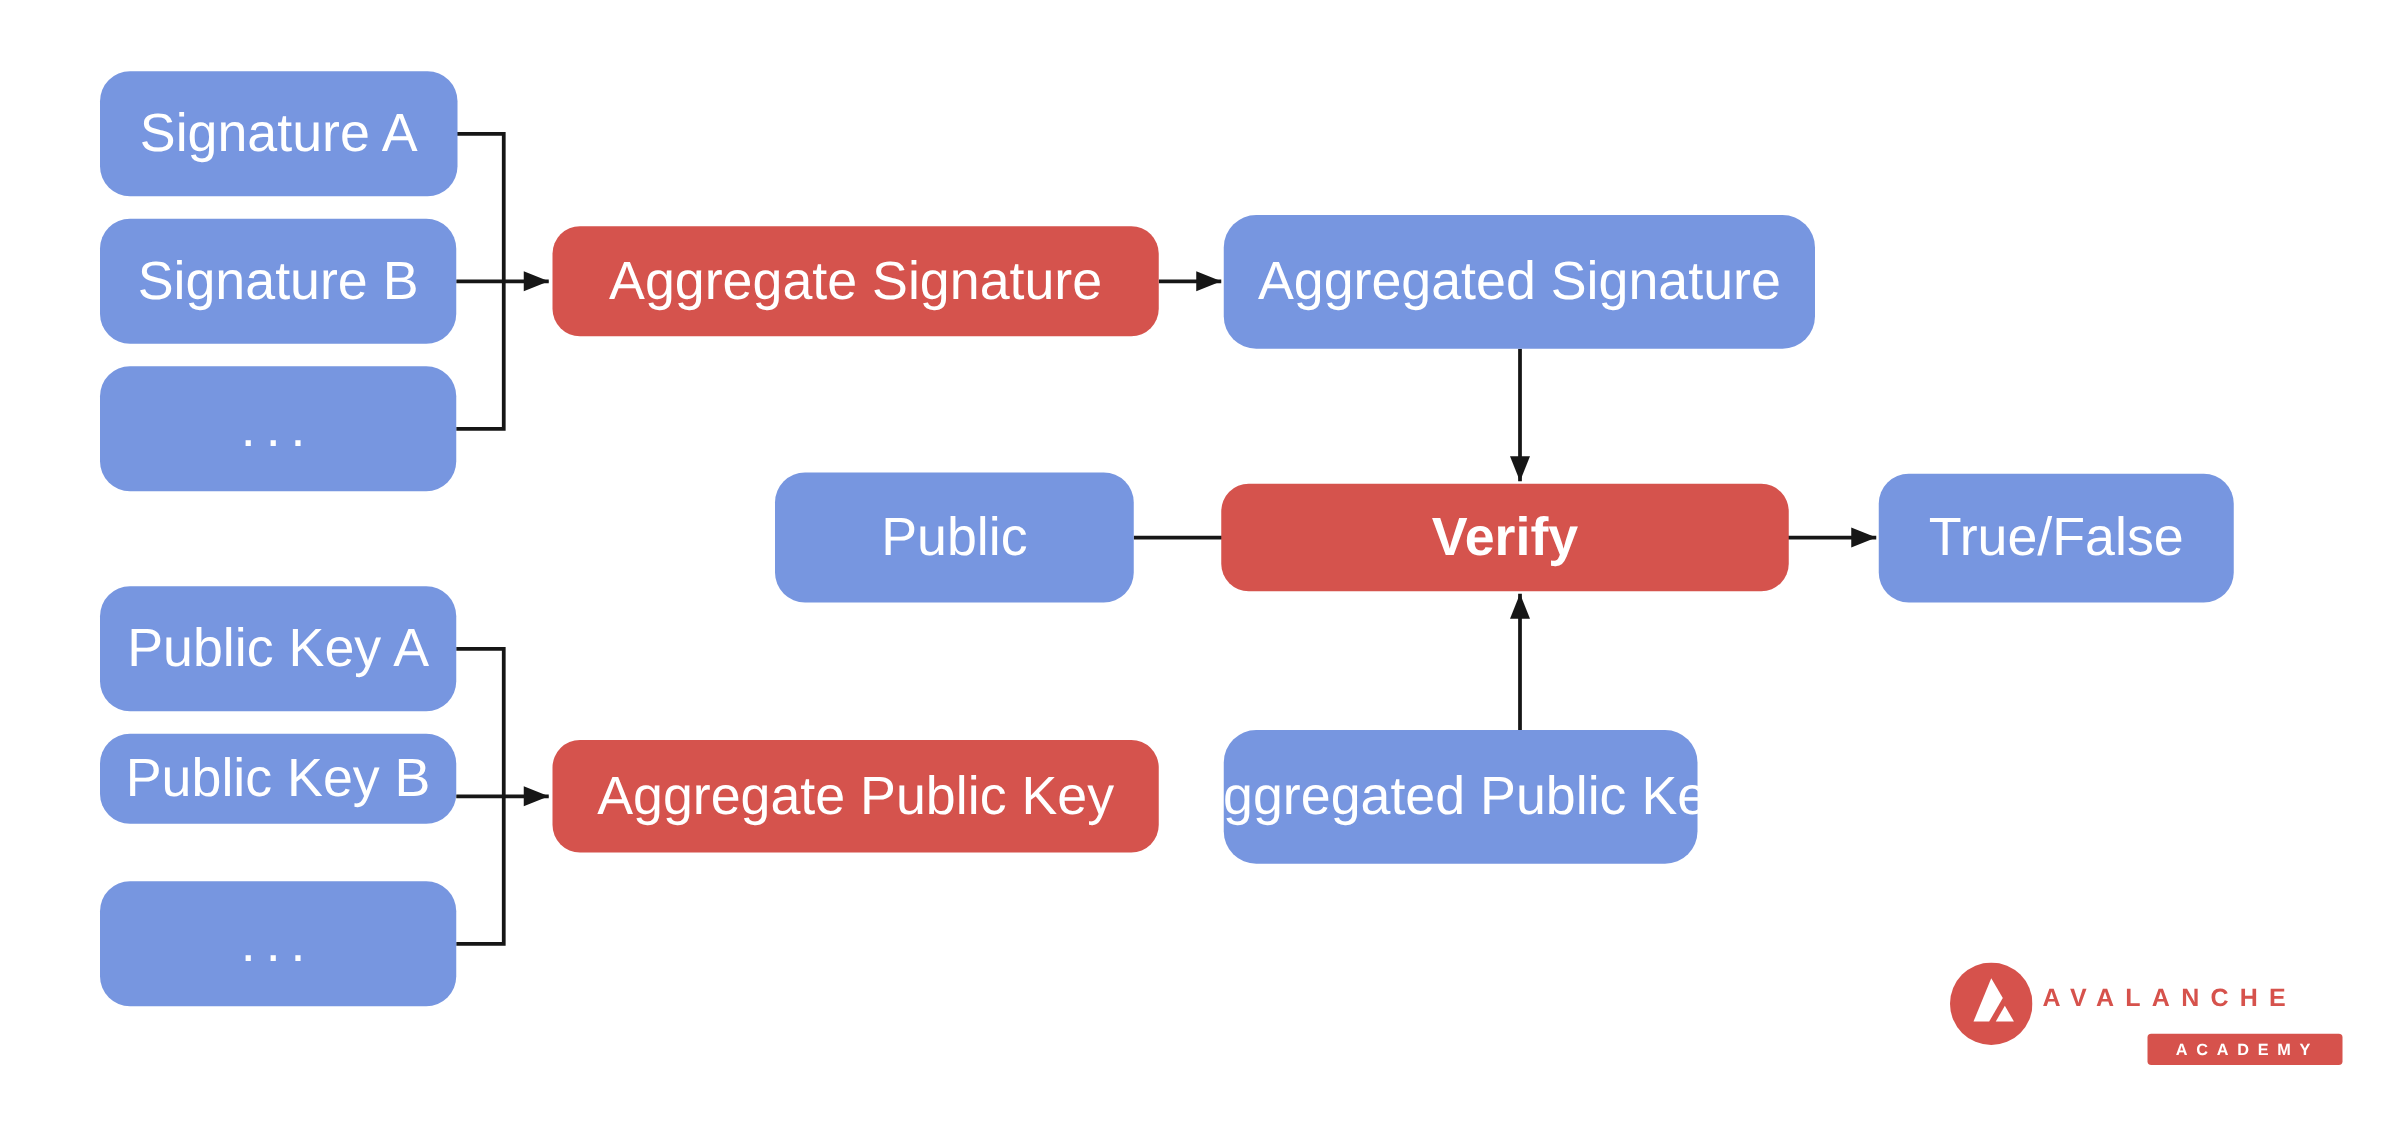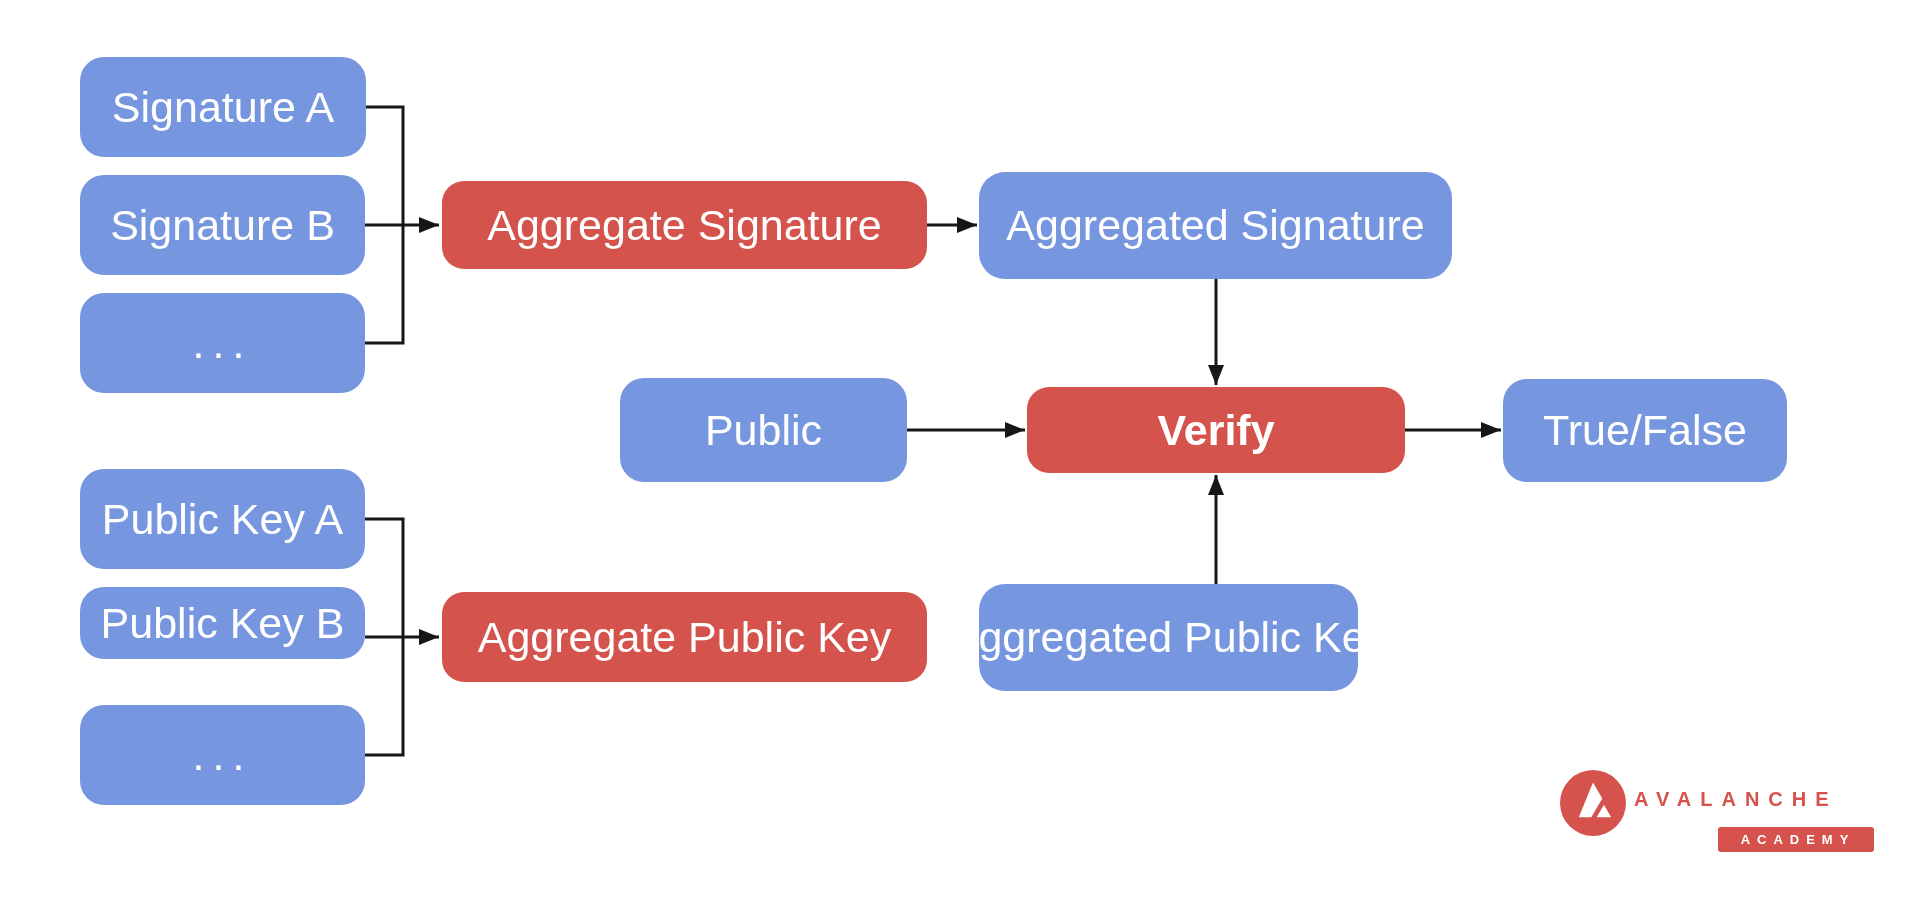--- a/index.html
+++ b/index.html
@@ -29,21 +29,21 @@
   
   #n-sig-a   {left:80px;  top:57px;  width:286px; height:100px;}
   #n-sig-b   {left:80px;  top:175px; width:285px; height:100px;}
   #n-sig-more{left:80px;  top:293px; width:285px; height:100px;}
   #n-pk-a    {left:80px;  top:469px; width:285px; height:100px;}
   #n-pk-b    {left:80px;  top:587px; width:285px; height:72px;}
   #n-pk-more {left:80px;  top:705px; width:285px; height:100px;}
   #n-agg-sig {left:442px; top:181px; width:485px; height:88px;}
   #n-aggd-sig{left:979px; top:172px; width:473px; height:107px;}
   #n-message {left:620px; top:378px; width:287px; height:104px;}
-  #n-verify  {left:1027px;top:387px; width:378px; height:86px;}
+  #n-verify  {left:977px;top:387px; width:454px; height:86px;}
   #n-tf      {left:1503px;top:379px; width:284px; height:103px;}
   #n-agg-pk  {left:442px; top:592px; width:485px; height:90px;}
   #n-aggd-pk {left:979px; top:584px; width:379px; height:107px;}
 
   
   .logo{position:absolute;left:1560px;top:770px;width:320px;height:84px;}
   .logo-mark{position:absolute;left:0;top:0;width:66px;height:66px;}
   .logo-brand{
     position:absolute;left:74px;top:788px;
     font-size:20px;font-weight:bold;letter-spacing:9px;

